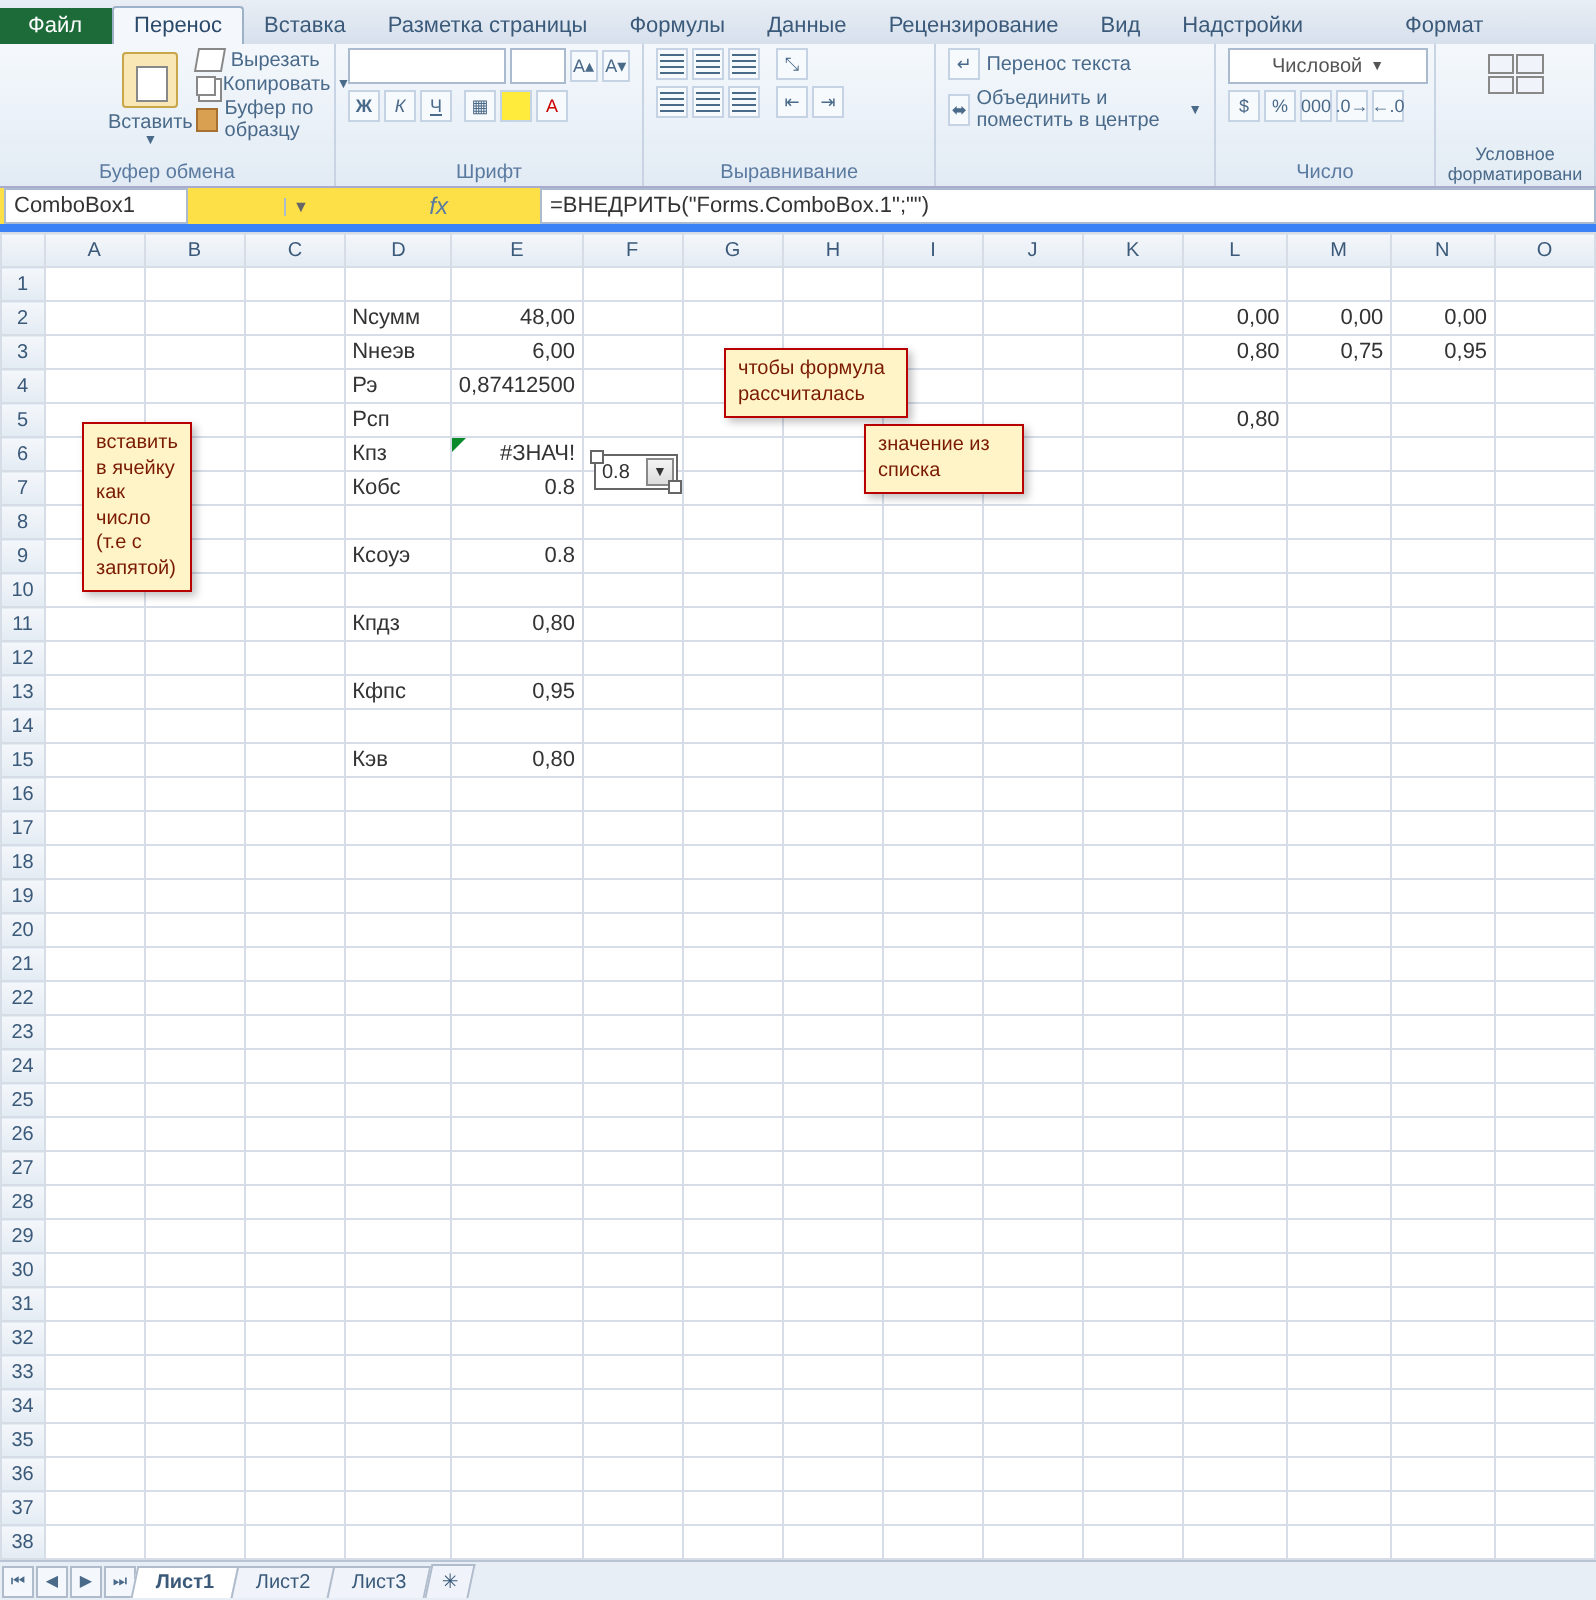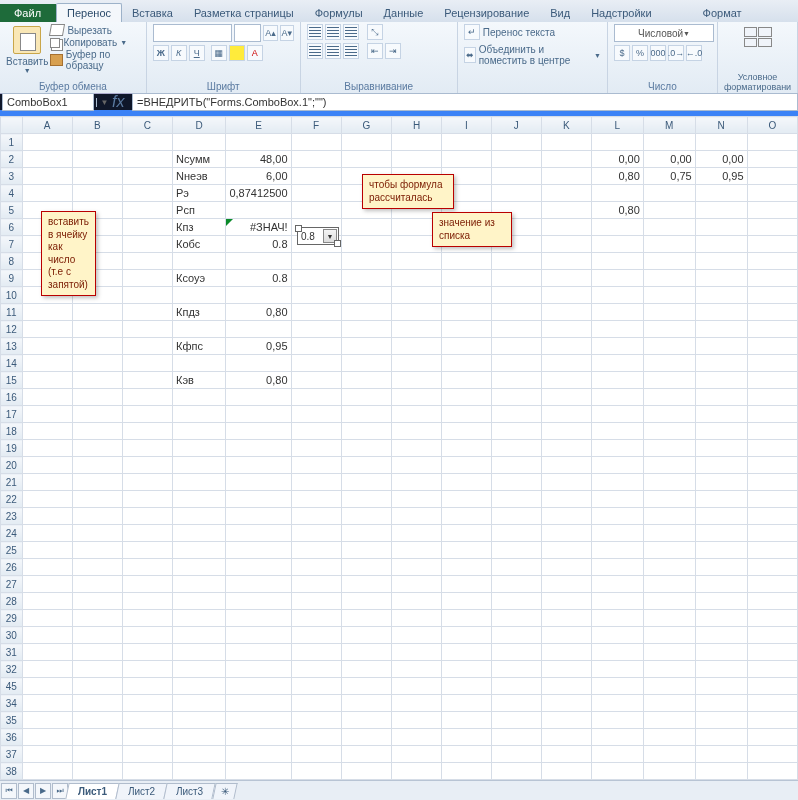--- a/index.html
+++ b/index.html
@@ -7,48 +7,48 @@
   .app { display: flex; flex-direction: column; height: 100%; background: #fff; border-radius: 25px; }
   
   .tabs { display: flex; align-items: flex-end; background: linear-gradient(#e9eef5,#d6e0ec); height: 22px; font-size: 11px; }
   .tab { padding: 3px 10px; color: #3b5a7a; cursor: pointer; border-right: 1px solid transparent; }
   .tab.file { background: #1e6b3a; color: #fff; font-weight: normal; padding: 3px 14px; }
   .tab.active { background: #f4f7fb; border: 1px solid #9db2c9; border-bottom: none; border-radius: 2px 2px 0 0; color: #2b4a6a; }
   
   .ribbon { background: linear-gradient(#f4f8fc,#e2ebf4); border-bottom: 1px solid #aac; height: 72px; display: flex; }
   .group { border-right: 1px solid #c8d4e3; padding: 2px 6px 0 6px; display: flex; flex-direction: column; justify-content: flex-start; position: relative; }
   .group-label { position: absolute; bottom: 1px; left: 0; right: 0; text-align: center; font-size: 10px; color: #5a7aa0; }
-  .paste-btn { display: flex; flex-direction: column; align-items: center; width: 46px; padding-top: 2px; }
+  .paste-btn { display: flex; flex-direction: column; align-items: center; width: 46px; padding-top: 2px; margin-left: 48px; }
   .paste-icon { width: 28px; height: 28px; background: #f9e7b6; border: 1px solid #c9a64a; border-radius: 2px; position: relative; }
   .paste-icon::after { content: ""; position: absolute; top: 6px; left: 6px; width: 14px; height: 16px; background: #fff; border: 1px solid #888; }
   .clip-btns { display: flex; flex-direction: column; gap: 1px; font-size: 10px; color: #4a6a8a; margin-left: 2px; }
   .clip-row { display: flex; align-items: center; gap: 3px; }
   .mini-icon { width: 14px; height: 12px; display: inline-block; }
   .scissors { background: #fff; border: 1px solid #888; transform: skewX(-10deg); }
   .copy { background: #fff; border: 1px solid #888; box-shadow: 2px 2px 0 #fff, 2px 2px 0 1px #888; width: 10px; height: 10px; }
   .brush { background: #d8a050; border: 1px solid #a67030; }
   .font-group { width: 154px; }
   .font-row { display: flex; gap: 2px; align-items: center; }
   .font-sel { height: 18px; border: 1px solid #aabbd0; background: #fff; font-size: 10px; display: flex; align-items: center; padding: 0 3px; color: #888; }
   .font-size-sel { width: 30px; }
   .btn-sq { width: 16px; height: 16px; border: 1px solid #c5d3e4; background: #f7fafd; display: inline-flex; align-items: center; justify-content: center; font-size: 9px; color: #4a6a8a; }
   .align-group { width: 180px; }
   .align-row { display: flex; gap: 2px; }
   .bars { display: inline-block; width: 12px; height: 10px; background: repeating-linear-gradient(#4a6a8a 0 1px, transparent 1px 3px); }
   .wrap-row { display: flex; align-items: center; gap: 3px; color: #4a6a8a; font-size: 10px; }
   .num-group { width: 110px; }
-  .num-sel { height: 18px; border: 1px solid #aabbd0; background: #fff; font-size: 10px; padding: 0 5px; color: #555; width: 100px; display:flex; align-items:center; justify-content:center;}
+  .num-sel { height: 18px; border: 1px solid #aabbd0; background: #fff; font-size: 10px; padding: 0 21px; color: #555; width: 100px; display:flex; align-items:center; justify-content:space-between;}
   .cond-group { width: 80px; display: flex; flex-direction: column; align-items: center; gap: 24px; }
   .cond-icon { width: 28px; height: 24px; display: grid; grid-template-columns: 1fr 1fr; gap: 1px; margin-top: 3px;}
   .cond-icon div { border: 1px solid #888; background: #f0f4fa; }
   
-  .fbar { display: flex; align-items: center; border-bottom: 6px solid #3b82f6; background: #0f172a; height: 22px; }
+  .fbar { display: flex; align-items: center; border-bottom: 4px solid #3b82f6; background: #fde047; height: 22px; gap: 46px; }
   .namebox { width: 92px; height: 18px; border: 1px solid #aabbd0; background: #fff; font-size: 11px; padding: 0 4px; display: flex; align-items: center; margin: 0 2px;}
   .nb-dd { width: 16px; border-left: 1px solid #aabbd0; text-align: center; color: #666; font-size: 8px;}
-  .fx { width: 20px; font-style: italic; color: #5a7aa0; text-align: left; font-size: 16px;}
+  .fx { width: 20px; font-style: italic; color: #5a7aa0; text-align: right; font-size: 12px;}
   .formula-input { flex: 1; height: 18px; border: 1px solid #aabbd0; background: #fff; font-size: 11px; padding: 0 4px; display: flex; align-items: center;}
   
   .grid-wrap { flex: 1; position: relative; overflow: hidden; background: #fff; }
   table.grid { border-collapse: collapse; table-layout: fixed; }
   table.grid th, table.grid td { border: 1px solid #d6dde7; font-size: 11px; height: 17px; padding: 0 3px; }
   table.grid th { background: linear-gradient(#f4f7fb,#e3ebf3); color: #3b5a7a; font-weight: normal; text-align: center; font-size: 10px; }
   table.grid th.rowhdr { width: 22px; }
   table.grid td { text-align: right; background: #fff; }
   table.grid td.lbl { text-align: left; }
   .corner { width: 22px; background: #e3ebf3; border: 1px solid #d6dde7;}
@@ -811,21 +811,21 @@
             <td class=""></td>
             <td class=""></td>
             <td class=""></td>
             <td class=""></td>
             <td class=""></td>
             <td class=""></td>
             <td class=""></td>
             <td class=""></td>
           </tr>
           <tr>
-            <th class="rowhdr">45</th>
+            <th class="rowhdr">33</th>
             <td class=""></td>
             <td class=""></td>
             <td class=""></td>
             <td class="lbl"></td>
             <td class=""></td>
             <td class=""></td>
             <td class=""></td>
             <td class=""></td>
             <td class=""></td>
             <td class=""></td>

